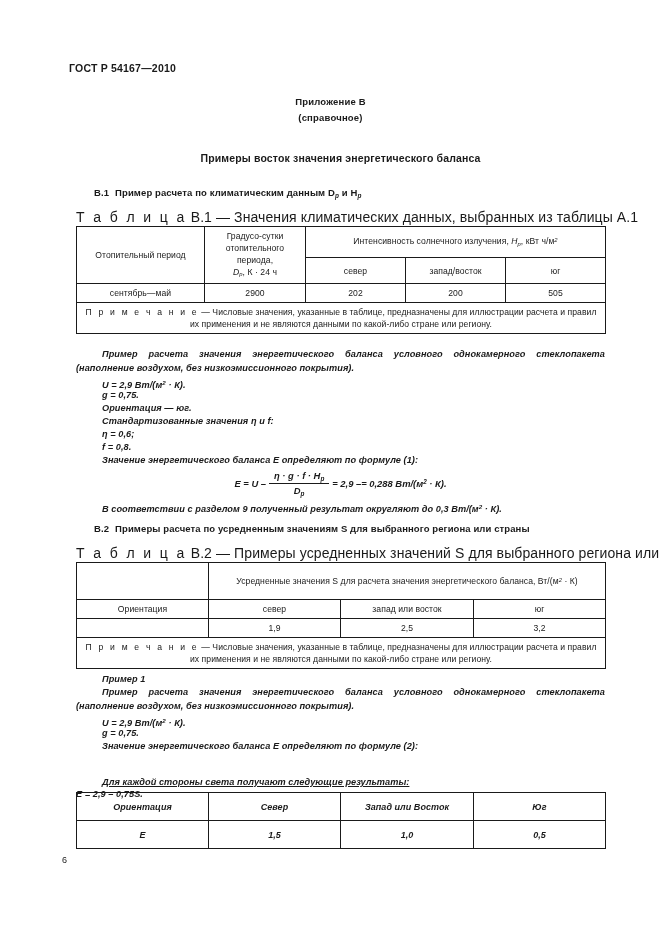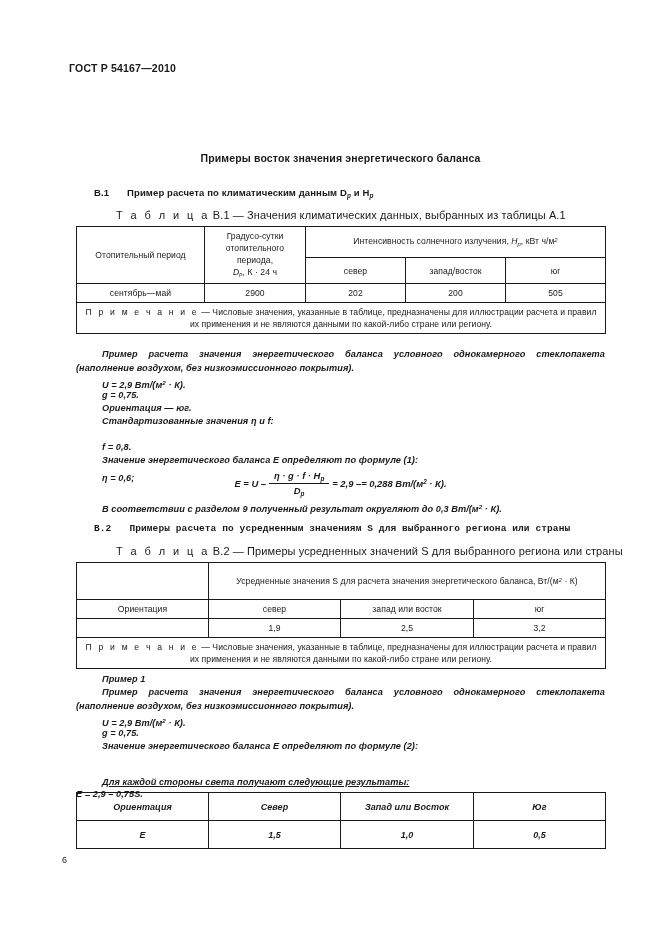--- a/index.html
+++ b/index.html
@@ -68,29 +68,28 @@
     letter-spacing: 0.15px;
   }
 
   .clause {
     position: absolute;
     left: 18px;
     font-size: 9.5px;
     font-weight: bold;
     letter-spacing: 0.1px;
   }
-  .clause .num { margin-right: 18px; }
+  .clause .num { margin-right: 6px; }
 
   .table-caption {
     position: absolute;
     left: 0;
-    font-size: 11px;
+    font-size: 14px;
     letter-spacing: 0.1px;
     white-space: nowrap;
-    margin-left: 40px;
   }
   .table-caption .spaced {
     letter-spacing: 2.4px;
   }
 
   
   table.gost {
     position: absolute;
     left: 0;
     width: 529px;
@@ -197,20 +196,24 @@
     font-size: 9px;
   }
 </style>
 </head>
 <body>
 
 <div class="page">
 
   <div class="running-head">ГОСТ Р 54167—2010</div>
 
+  <div class="appendix-block">
+    <div>Приложение В</div>
+    <div>(справочное)</div>
+  </div>
 
   <div class="col">
 
     <div class="doc-title">Примеры восток значения энергетического баланса</div>
 
     <div class="clause" style="top:187px;">
       <span class="num">В.1</span><span>Пример расчета по климатическим данным </span><span>D</span><sub>p</sub><span> и </span><span>H</span><sub>p</sub>
     </div>
 
     <div class="table-caption" style="top:209px;">
@@ -258,41 +261,41 @@
     </table>
 
     <div class="para justify" style="top:348px;">Пример расчета значения энергетического баланса условного однокамерного стеклопакета (наполнение воздухом, без низкоэмиссионного покрытия).</div>
 
     <div class="para ind" style="top:376px;">
       <span>U</span><span> = 2,9 Вт/(м</span><sup>2</sup><span> · К).</span>
     </div>
     <div class="para ind" style="top:389px;">g = 0,75.</div>
     <div class="para ind" style="top:402px;">Ориентация — юг.</div>
     <div class="para ind" style="top:415px;">Стандартизованные значения η и f:</div>
-    <div class="para ind" style="top:428px;margin-top:44px;">η = 0,6;</div>
+    <div class="para ind" style="top:428px;">η = 0,6;</div>
     <div class="para ind" style="top:441px;">f = 0,8.</div>
     <div class="para ind" style="top:454px;">Значение энергетического баланса Е определяют по формуле (1):</div>
 
     <div class="formula" style="top:470px;">
       <span class="fml-row">
         <span>E = U –</span>
         <span class="frac">
           <span class="num-part"><span>η · g · f · </span><span>H</span><sub>p</sub></span>
           <span class="den-part"><span>D</span><sub>p</sub></span>
         </span>
         <span>= 2,9 –</span>
         <span><span>= 0,288 Вт/(м</span><sup>2</sup><span> · К).</span></span>
       </span>
     </div>
 
     <div class="para ind" style="top:500px;">
       <span>В соответствии с разделом 9 полученный результат округляют до 0,3 Вт/(м</span><sup>2</sup><span> · К).</span>
     </div>
 
-    <div class="clause" style="top:523px;font-family:Liberation Mono, monospace;">
+    <div class="clause" style="top:523px;">
       <span class="num">В.2</span><span>Примеры расчета по усредненным значениям S для выбранного региона или страны</span>
     </div>
 
     <div class="table-caption" style="top:545px;">
       <span class="spaced">Т а б л и ц а</span><span>  В.2 — Примеры усредненных значений S для выбранного региона или страны</span>
     </div>
 
     <table class="gost" style="top:562px;">
       <colgroup>
         <col style="width:132px">

